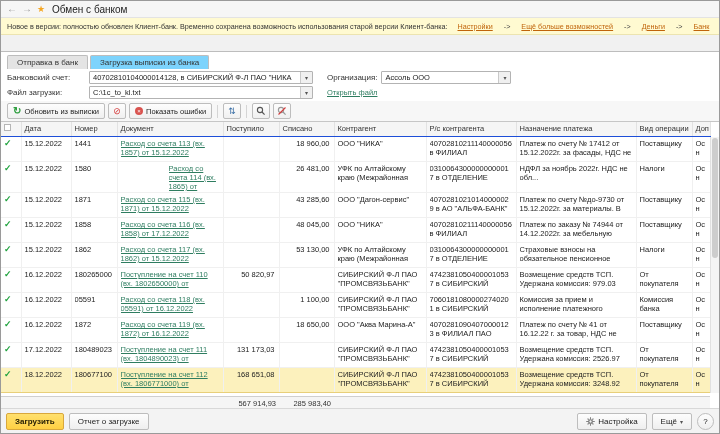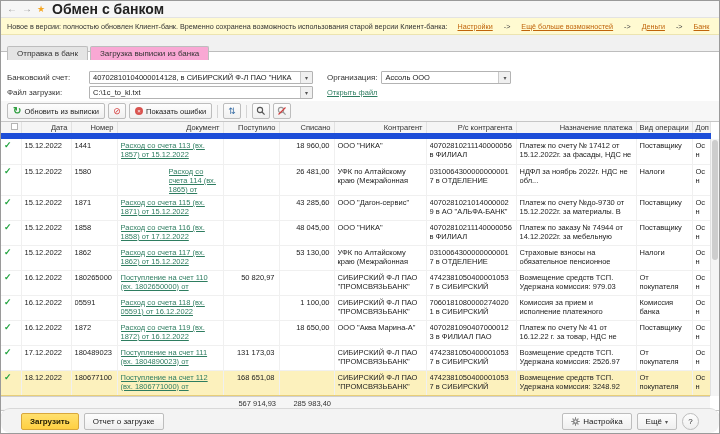--- a/index.html
+++ b/index.html
@@ -4,31 +4,31 @@
 <style>
   * { box-sizing: border-box; margin: 0; padding: 0; }
   html,body { background:#e9e9e9; }
   body { font-family:"Liberation Sans", sans-serif; }
   .window { width:720px; height:434px; background:#fff; border:1px solid #9a9a9a; position:relative; overflow:hidden; }
 
   
   .titlebar { height:17px; background:#f6f6f6; border-bottom:1px solid #e3e3e3; display:flex; align-items:center; padding:0 6px; gap:5px; }
   .navbtn { color:#9a9a9a; font-size:10px; line-height:1; cursor:default; }
   .star { color:#f5a623; font-size:9px; line-height:1; }
-  .wtitle { font-size:14px; font-weight:bold; color:#222; margin-left:2px; }
+  .wtitle { font-size:10px; font-weight:normal; color:#222; margin-left:2px; }
 
   
   .notice { height:14px; background:#fffad1; border-bottom:1px solid #ece4b0; font-size:7.2px; color:#333; display:flex; align-items:center; padding:8px 6px; white-space:nowrap; overflow:hidden; }
   .nlink { color:#c0640a; text-decoration:underline; margin:0 10px; cursor:pointer; }
   .nsep { margin:0 1px; color:#444; }
 
   
   .tabs { height:17px; background:#f1f1f1; display:flex; align-items:flex-end; padding:2px 0 0 6px; gap:2px; border-bottom:1px solid #bdbdbd; }
-  .tab { font-size:8px; padding:2px 9px; background:#e4e4e4; border:1px solid #bdbdbd; border-bottom:none; border-radius:2px 2px 0 0; color:#333; position:relative; top:9px; cursor:pointer; white-space:nowrap; }
-  .tab.active { background:#f9a8d4; box-shadow:0 1px 0 #fff; z-index:2; }
+  .tab { font-size:8px; padding:2px 9px; background:#e4e4e4; border:1px solid #bdbdbd; border-bottom:none; border-radius:2px 2px 0 0; color:#333; position:relative; top:18px; cursor:pointer; white-space:nowrap; }
+  .tab.active { background:#7dd3fc; box-shadow:0 1px 0 #fff; z-index:2; }
 
   
   .form { padding:18px 6px 1px; background:#fff; }
   .frow { display:flex; align-items:center; height:15px; gap:4px; font-size:8px; color:#333; }
   .flabel { width:78px; white-space:nowrap; overflow:hidden; }
   .field { height:13px; border:1px solid #b3b3b3; background:#fff; display:flex; align-items:center; font-size:7.5px; color:#222; border-radius:1px; }
   .field .val { padding:0 3px; overflow:hidden; white-space:nowrap; flex:1; }
   .field .drop { width:12px; height:100%; border-left:1px solid #c9c9c9; background:#f0f0f0; color:#555; font-size:6px; display:flex; align-items:center; justify-content:center; cursor:pointer; }
   .f-account, .f-file { width:224px; }
   .f-org { width:130px;gap:10px; }
@@ -43,21 +43,21 @@
   .ic-green { color:#2e9e3f; font-size:10px; font-weight:bold; line-height:1; }
   .ic-red { color:#d43b3b; font-size:9px; line-height:1; }
   .ic-blue { color:#3a6ea5; font-size:9px; line-height:1; }
   .errdot { width:8px; height:8px; border-radius:50%; background:#d9534f; color:#fff; font-size:6px; line-height:1; display:inline-flex; align-items:center; justify-content:center; }
 
   
   .grid { height:290px; border-top:1px solid #c6c6c6; border-bottom:1px solid #c6c6c6; display:flex; flex-direction:column; background:#fff; }
   .tbl { table-layout:fixed; width:709px; border-collapse:collapse; font-size:7.5px; color:#222; }
   col.w0{width:20px} col.w1{width:50px} col.w2{width:46px} col.w3{width:106px} col.w4{width:56px} col.w5{width:55px}
   col.w6{width:92px} col.w7{width:90px} col.w8{width:120px} col.w9{width:56px} col.w10{width:18px}
-  .tbl th { height:14px; background:#f5f5f5; border-right:1px solid #e2e2e2; border-bottom:6px solid #1d4ed8; font-weight:normal; text-align:right; padding:0 3px; color:#333; overflow:hidden; white-space:nowrap; }
+  .tbl th { height:14px; background:#f5f5f5; border-right:1px solid #e2e2e2; border-bottom:1px solid #1d4ed8; font-weight:normal; text-align:left; padding:0 3px; color:#333; overflow:hidden; white-space:nowrap; }
   .gbody { flex:1; position:relative; overflow:hidden; }
   .tbl td { border-right:1px solid #f0f0f0; border-bottom:1px solid #f0f0f0; padding:2px 3px 0; vertical-align:top; overflow:hidden; }
   tr.row { height:25px; }
   tr.row.tall { height:31px; }
   .cell { line-height:9px; max-height:18px; overflow:hidden; word-wrap:break-word; }
   .doclink { color:#2e7d60; text-decoration:underline; display:block; line-height:9px; max-height:18px; overflow:hidden; word-wrap:break-word; cursor:pointer; }
   tr.tall .doclink { max-height:27px;margin-left:48px; }
   td.ar { text-align:right; padding-right:4px; }
   .chk { color:#1fa23d; font-weight:bold; font-size:9px; line-height:9px; display:inline-block; }
   tr.sel td { background:#fcf1bd; border-top:1px solid #e8cf7a; border-bottom:1px solid #e8cf7a; }
@@ -66,21 +66,21 @@
   .vthumb { position:absolute; top:1px; left:1px; right:1px; height:120px; background:#cdcdcd; border-radius:4px; }
   .gbodywrap { flex:1; position:relative; overflow:visible; width:709px; }
   .gtotals td { background:#f5f5f5; border-top:1px solid #cfcfcf; border-right:none; height:13px; padding:1px 3px; vertical-align:middle; color:#333; }
 
   
   .summary { height:16px; display:flex; align-items:center; padding:0 8px; font-size:12px; color:#333; background:#fff; }
   .sgroup { margin-right:28px; white-space:nowrap; }
   .sval { font-weight:bold; margin-left:3px; }
 
   
-  .footer { height:25px; background:#f3f3f3; border-top:1px solid #d8d8d8; display:flex; align-items:center; padding:0 20px; gap:5px; position:absolute; left:0; right:0; bottom:0;border-radius:9px; }
+  .footer { height:25px; background:#f3f3f3; border-top:1px solid #d8d8d8; display:flex; align-items:center; padding:0 5px; gap:5px; position:absolute; left:0; right:0; bottom:0; }
   .btn { background:linear-gradient(#fdfdfd,#efefef); border:1px solid #bdbdbd; border-radius:2px; height:17px; padding:0 8px; font-size:8px; color:#222; display:inline-flex; align-items:center; gap:3px; cursor:pointer; white-space:nowrap; }
   .btn-primary { background:linear-gradient(#ffe06e,#ffd043); border:1px solid #d8a73c; font-weight:bold; color:#211a00; }
   .fright { margin-left:auto; display:flex; gap:5px; align-items:center; }
   .btn-help { width:17px; justify-content:center; padding:0; border-radius:50%; }
   .caret { font-size:6px; color:#555; }
   svg.mini { display:block; }
 </style>
 </head>
 <body>
 

